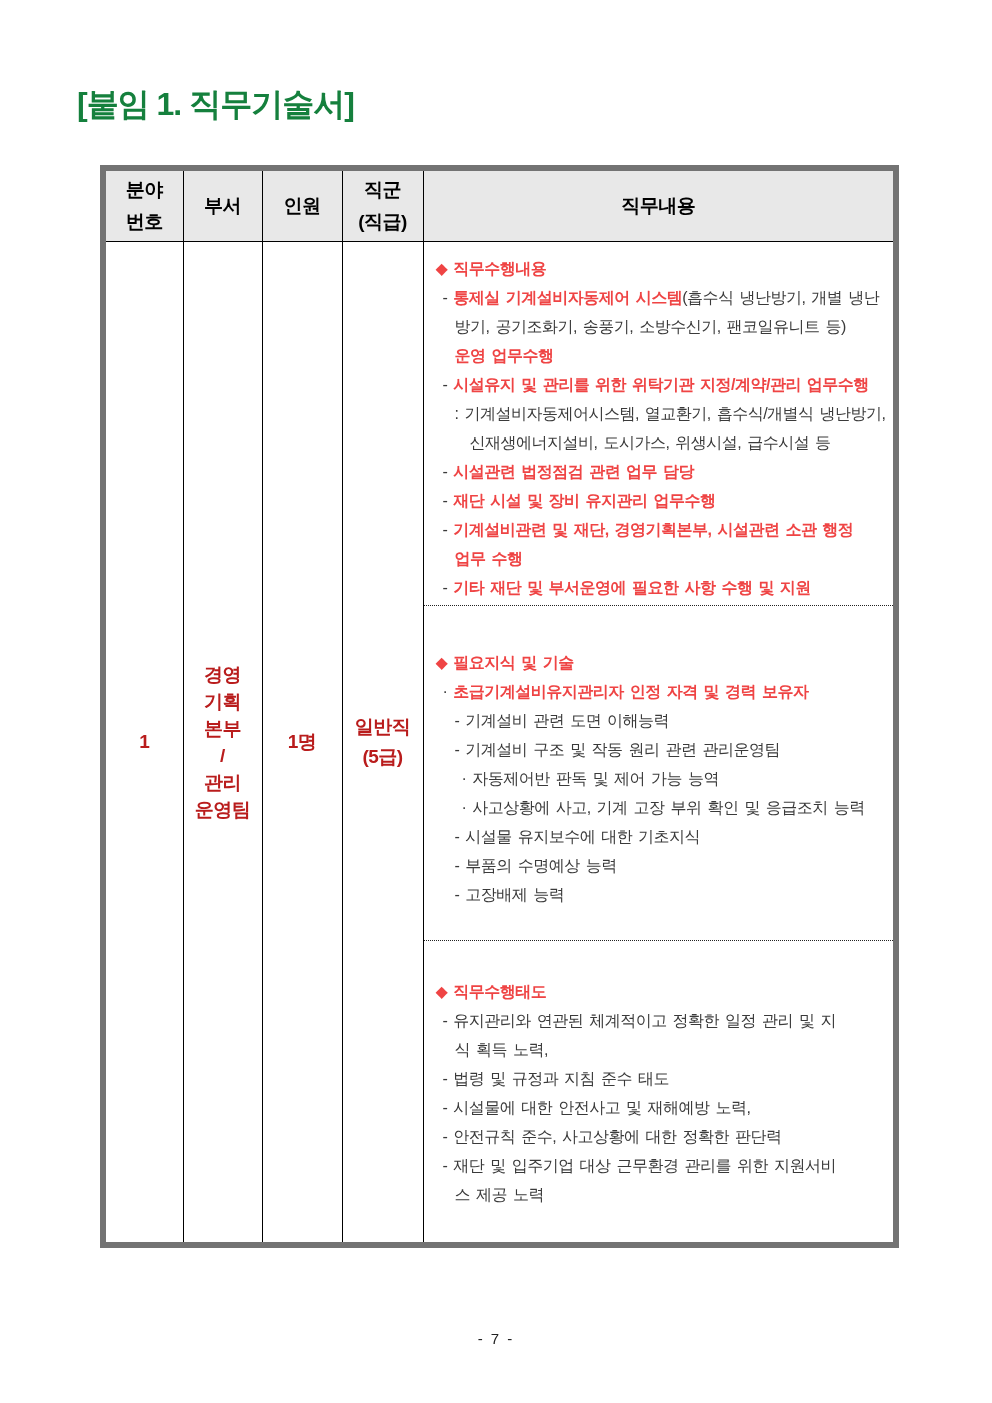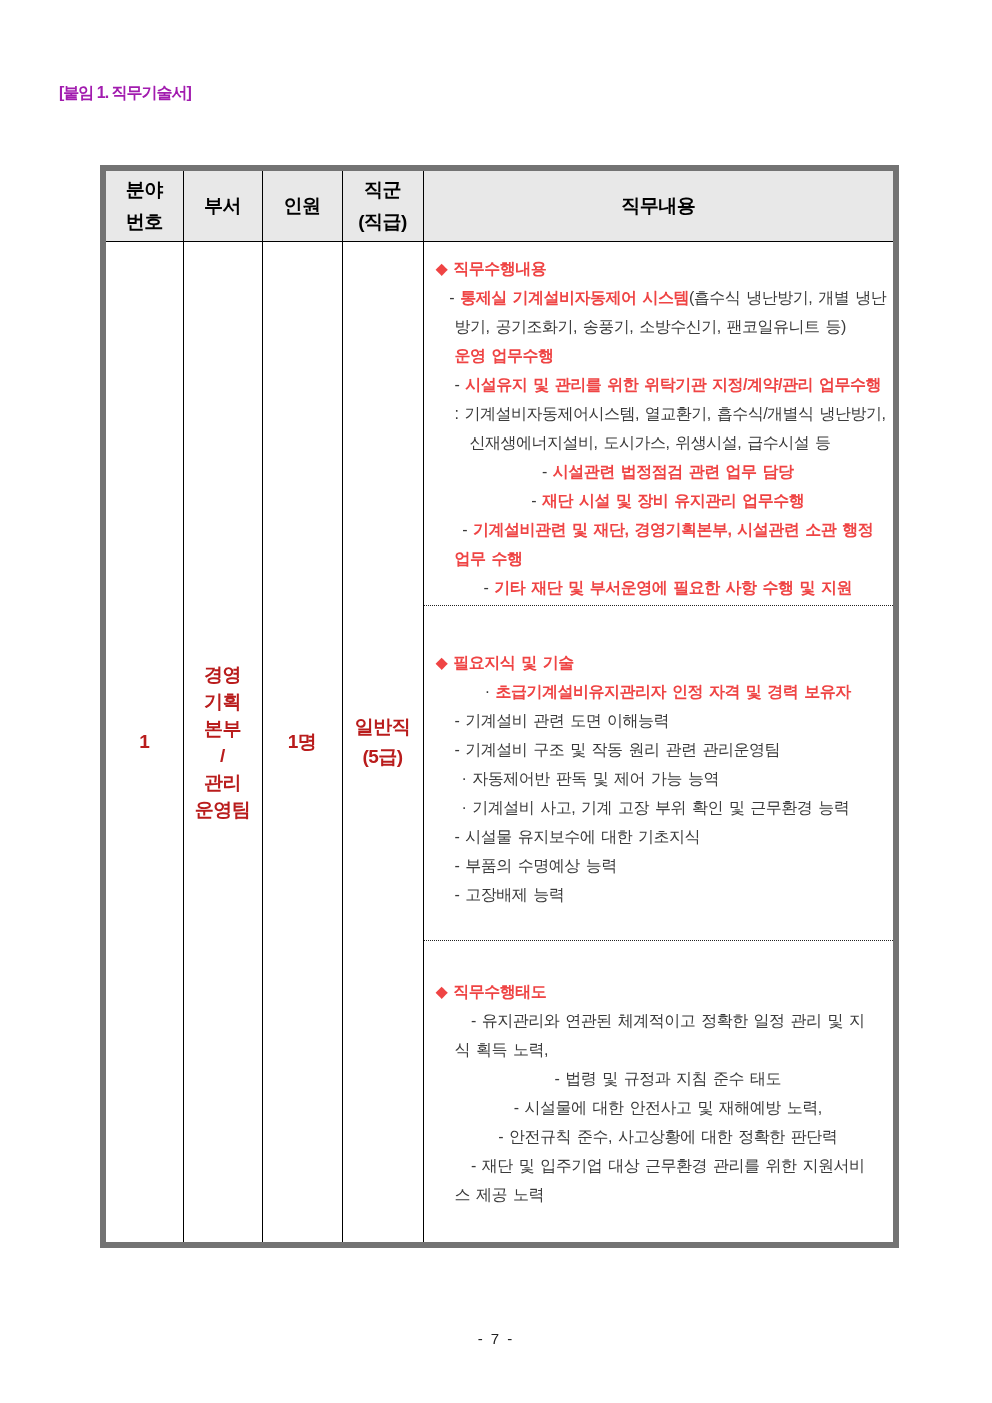--- a/index.html
+++ b/index.html
@@ -10,25 +10,25 @@
   }
   .page {
     position: relative;
     width: 992px;
     height: 1403px;
     background: #ffffff;
     overflow: hidden;
   }
   .doc-title {
     position: absolute;
-    left: 59px;
+    left: 77px;
     top: 83px;
-    font-size: 16px;
+    font-size: 32px;
     font-weight: 700;
-    color: #a21caf;
+    color: #15803d;
     letter-spacing: -1px;
     white-space: nowrap;
   }
   .doc-subtitle {
     position: absolute;
     left: 74px;
     top: 128px;
     font-size: 19px;
     color: #111111;
     letter-spacing: -0.5px;
@@ -83,21 +83,21 @@
     line-height: 29px;
     font-size: 16px;
     color: #3a3a3a;
     white-space: nowrap;
     overflow: hidden;
     letter-spacing: -0.5px;
     word-spacing: 2px;
   }
   .line b { color: #ef4444; font-weight: 700; }
   .i0 { padding-left: 12px; }
-  .i1 { padding-left: 19px; text-align: center; }
+  .i1 { padding-left: 19px; }
   .i2 { padding-left: 31px; }
   .i3 { padding-left: 38px; }
   .i4 { padding-left: 46px; }
   .page-number {
     position: absolute;
     left: 0;
     top: 1330px;
     width: 100%;
     text-align: center;
     font-size: 15px;
@@ -172,21 +172,21 @@
               <div class="line i1"><span>- </span><b>기계설비관련 및 재단, 경영기획본부, 시설관련 소관 행정</b></div>
               <div class="line i2"><b>업무 수행</b></div>
               <div class="line i1"><span>- </span><b>기타 재단 및 부서운영에 필요한 사항 수행 및 지원</b></div>
             </div>
             <div class="job-section sec-1">
               <div class="line i0"><b>◆ 필요지식 및 기술</b></div>
               <div class="line i1"><span>· </span><b>초급기계설비유지관리자 인정 자격 및 경력 보유자</b></div>
               <div class="line i2"><span>- 기계설비 관련 도면 이해능력</span></div>
               <div class="line i2"><span>- 기계설비 구조 및 작동 원리 관련 관리운영팀</span></div>
               <div class="line i3"><span>· 자동제어반 판독 및 제어 가능 능역</span></div>
-              <div class="line i3"><span>· 기계설비 사고, 기계 고장 부위 확인 및 근무환경 능력</span></div>
+              <div class="line i3"><span>· 사고상황에 사고, 기계 고장 부위 확인 및 응급조치 능력</span></div>
               <div class="line i2"><span>- 시설물 유지보수에 대한 기초지식</span></div>
               <div class="line i2"><span>- 부품의 수명예상 능력</span></div>
               <div class="line i2"><span>- 고장배제 능력</span></div>
             </div>
             <div class="job-section sec-2">
               <div class="line i0"><b>◆ 직무수행태도</b></div>
               <div class="line i1"><span>- 유지관리와 연관된 체계적이고 정확한 일정 관리 및 지</span></div>
               <div class="line i2"><span>식 획득 노력,</span></div>
               <div class="line i1"><span>- 법령 및 규정과 지침 준수 태도</span></div>
               <div class="line i1"><span>- 시설물에 대한 안전사고 및 재해예방 노력,</span></div>

